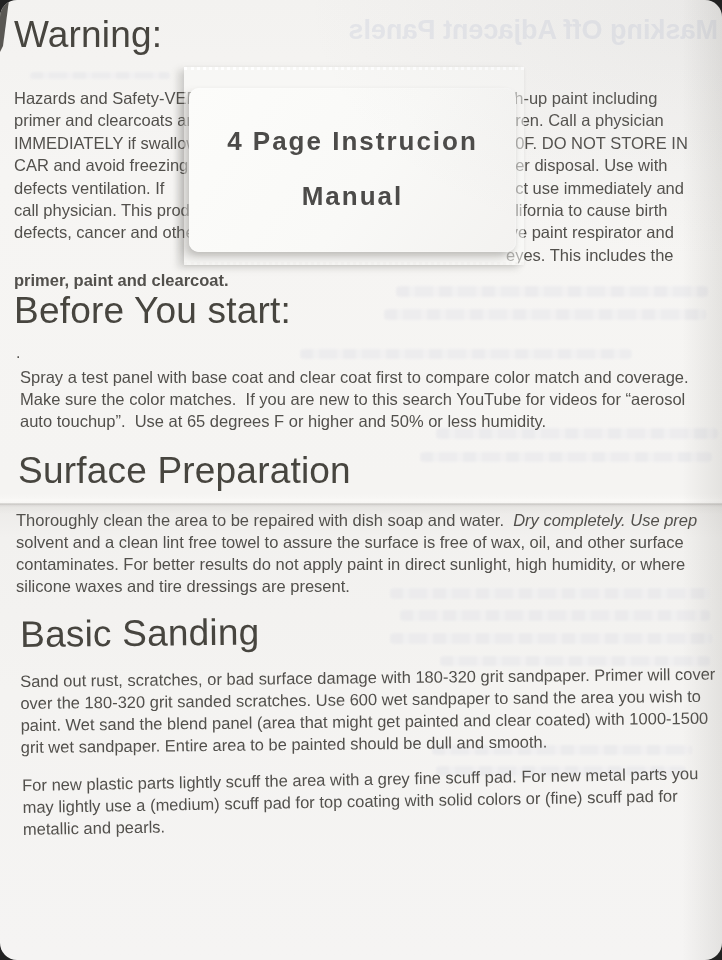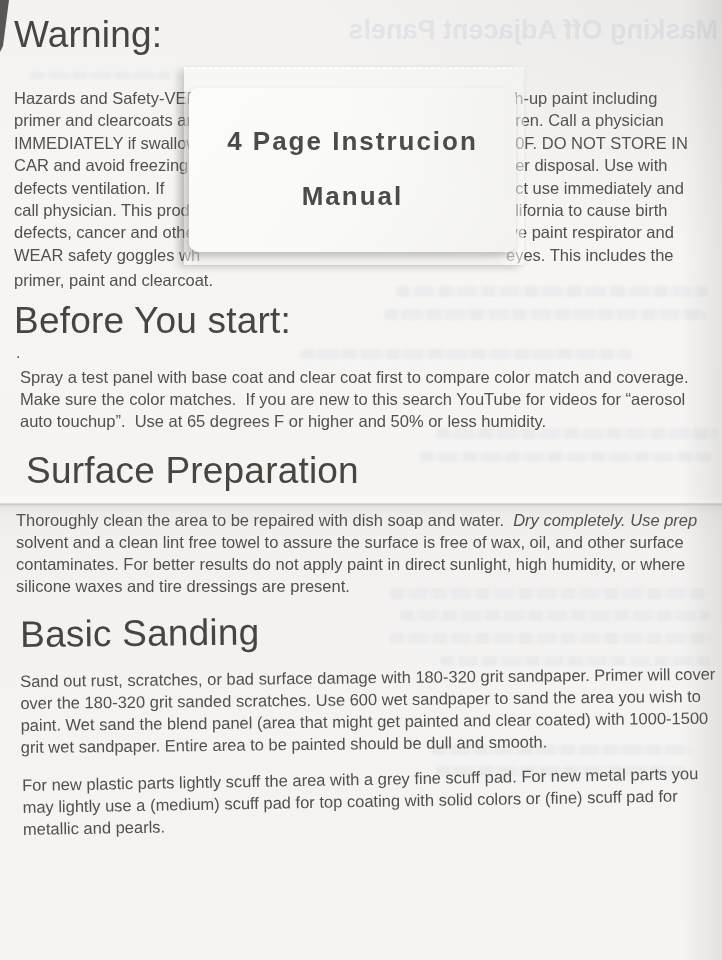--- a/index.html
+++ b/index.html
@@ -1,19 +1,20 @@
 <!DOCTYPE html>
 <html><head>
 <meta charset="utf-8">
 <style>
   html,body{margin:0;padding:0;background:#222;}
   .photo{
     position:relative;width:722px;height:960px;overflow:hidden;
     font-family:"Liberation Sans",sans-serif;color:#4e4c49;
     background:linear-gradient(180deg,#f3f2f0 0%,#f6f5f3 18%,#f5f4f2 50%,#f5f4f2 51.6%,#eceae8 52.4%,#f2f1ef 56%,#f4f3f1 72%,#f5f4f3 100%);
+    border-radius:17px;
   }
   
   .right-shade{position:absolute;top:0;right:0;width:40px;height:960px;
     background:linear-gradient(90deg,rgba(120,118,112,0) 0%,rgba(120,118,112,0.14) 100%);pointer-events:none;}
   .topright-tint{position:absolute;top:0;right:0;width:420px;height:260px;
     background:radial-gradient(ellipse at 100% 0%,rgba(150,150,155,0.10),rgba(150,150,155,0) 70%);pointer-events:none;}
   .corner-sliver{position:absolute;top:0;left:0;width:12px;height:52px;background:#595753;
     clip-path:polygon(0 0,9px 0,3px 46px,0 52px);}
   .seam{position:absolute;left:0;top:494px;width:722px;height:20px;
     background:linear-gradient(180deg,rgba(251,250,248,0) 0%,#faf9f7 30%,#f7f6f4 44%,rgba(135,133,127,0.38) 50%,rgba(135,133,127,0.16) 56%,#e7e6e3 66%,rgba(231,230,227,0) 100%);}
@@ -26,21 +27,21 @@
   
   .h1{position:absolute;font-size:37px;font-weight:400;color:#47453f;letter-spacing:.2px;white-space:nowrap;}
   
   .para{position:absolute;font-size:16.5px;line-height:22px;white-space:pre-wrap;color:#52504c;margin:0;}
   .it{font-style:italic;}
   
   .warn-para{position:absolute;left:14px;top:89px;width:708px;font-size:16.5px;color:#52504c;}
   .warn-row{position:relative;height:22.4px;white-space:nowrap;}
   .warn-row .fl{position:absolute;left:0;top:0;}
   .warn-row .fr{position:absolute;left:492px;top:0;}
-  .warn-last{position:relative;margin-top:3px;height:22.4px;white-space:nowrap;}
+  .warn-last{position:relative;margin-top:3px;height:22.4px;white-space:nowrap;font-weight:bold;}
   .stray-dot{position:absolute;left:16px;top:344px;font-size:16px;color:#55534f;}
   
   .backing{position:absolute;left:184px;top:67px;width:340px;height:192px;
     background:rgba(250,250,248,0.55);
     border-top:3px dotted rgba(255,255,255,0.95);
     border-bottom:3px dotted rgba(244,243,241,0.9);
     box-shadow:-6px 3px 7px rgba(92,90,85,0.22),0 1px 3px rgba(92,90,85,0.10);}
   .label{position:absolute;left:189px;top:88px;width:327px;height:164px;
     border-radius:10px;
     background:linear-gradient(125deg,#fcfcfa 0%,#f9f9f7 55%,#f3f2f0 100%);
@@ -96,39 +97,38 @@
     </div>
     <div class="warn-row">
       <span class="fl">call physician. This produ</span>
       <span class="fr">alifornia to cause birth</span>
     </div>
     <div class="warn-row">
       <span class="fl">defects, cancer and othe</span>
       <span class="fr">ive paint respirator and</span>
     </div>
     <div class="warn-row">
-      <span class="fl">WEAR safety goggles wh</span>
       <span class="fr">eyes. This includes the</span>
     </div>
     <div class="warn-last">primer, paint and clearcoat.</div>
   </div>
 
   <div class="backing"></div>
   <div class="label">
     <div class="l1">4 Page Instrucion</div>
     <div class="l2">Manual</div>
   </div>
 
-  <div class="h1" style="left:14px;top:300px;">Before You start:</div>
+  <div class="h1" style="left:14px;top:290px;">Before You start:</div>
   <div class="stray-dot">.</div>
   <p class="para" style="left:20px;top:366px;width:700px;">Spray a test panel with base coat and clear coat first to compare color match and coverage.
 Make sure the color matches.  If you are new to this search YouTube for videos for “aerosol
 auto touchup”.  Use at 65 degrees F or higher and 50% or less humidity.</p>
 
-  <div class="h1" style="left:26px;top:450px;">Surface Preparation</div>
+  <div class="h1" style="left:18px;top:450px;">Surface Preparation</div>
 
   <div class="seam"></div>
 
   <p class="para" style="left:16px;top:509px;width:700px;"><span>Thoroughly clean the area to be repaired with dish soap and water.  </span><span class="it">Dry completely. Use prep</span><span>
 solvent and a clean lint free towel to assure the surface is free of wax, oil, and other surface
 contaminates. For better results do not apply paint in direct sunlight, high humidity, or where
 silicone waxes and tire dressings are present.</span></p>
 
   <div class="h1 tilt-sm" style="left:20px;top:614px;">Basic Sanding</div>
   <p class="para tilt-sm" style="left:20px;top:670px;width:700px;">Sand out rust, scratches, or bad surface damage with 180-320 grit sandpaper. Primer will cover

